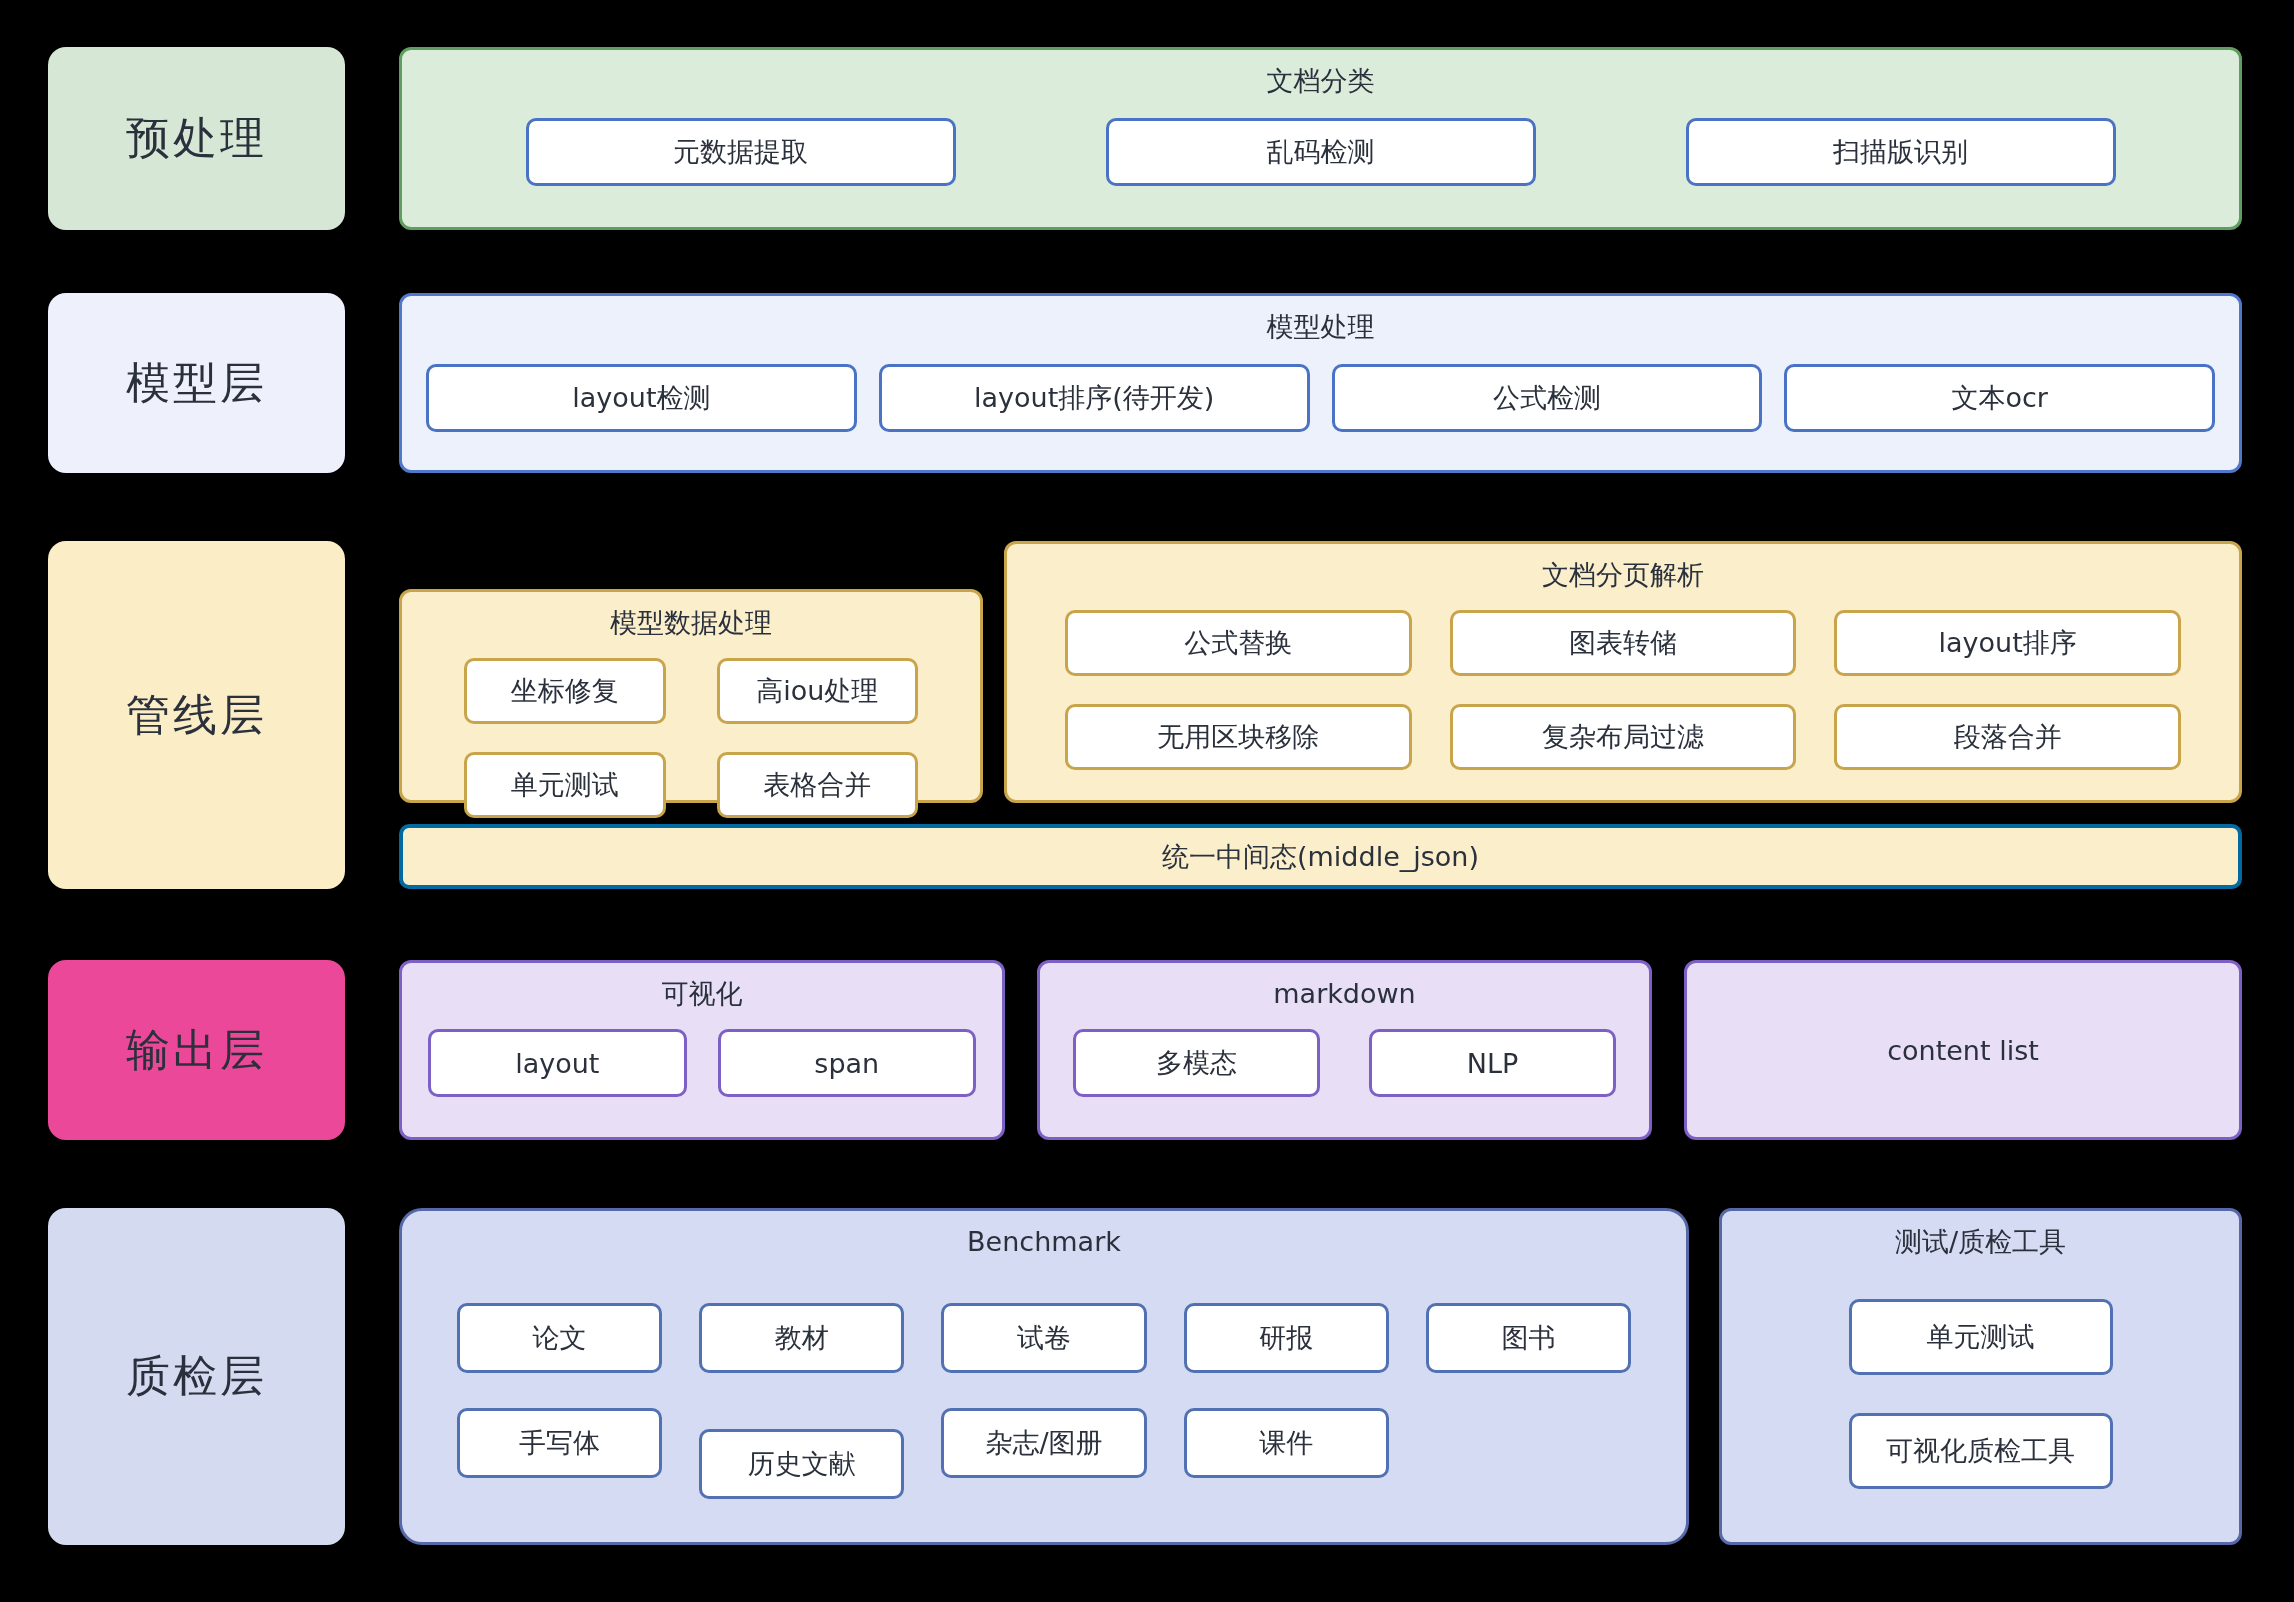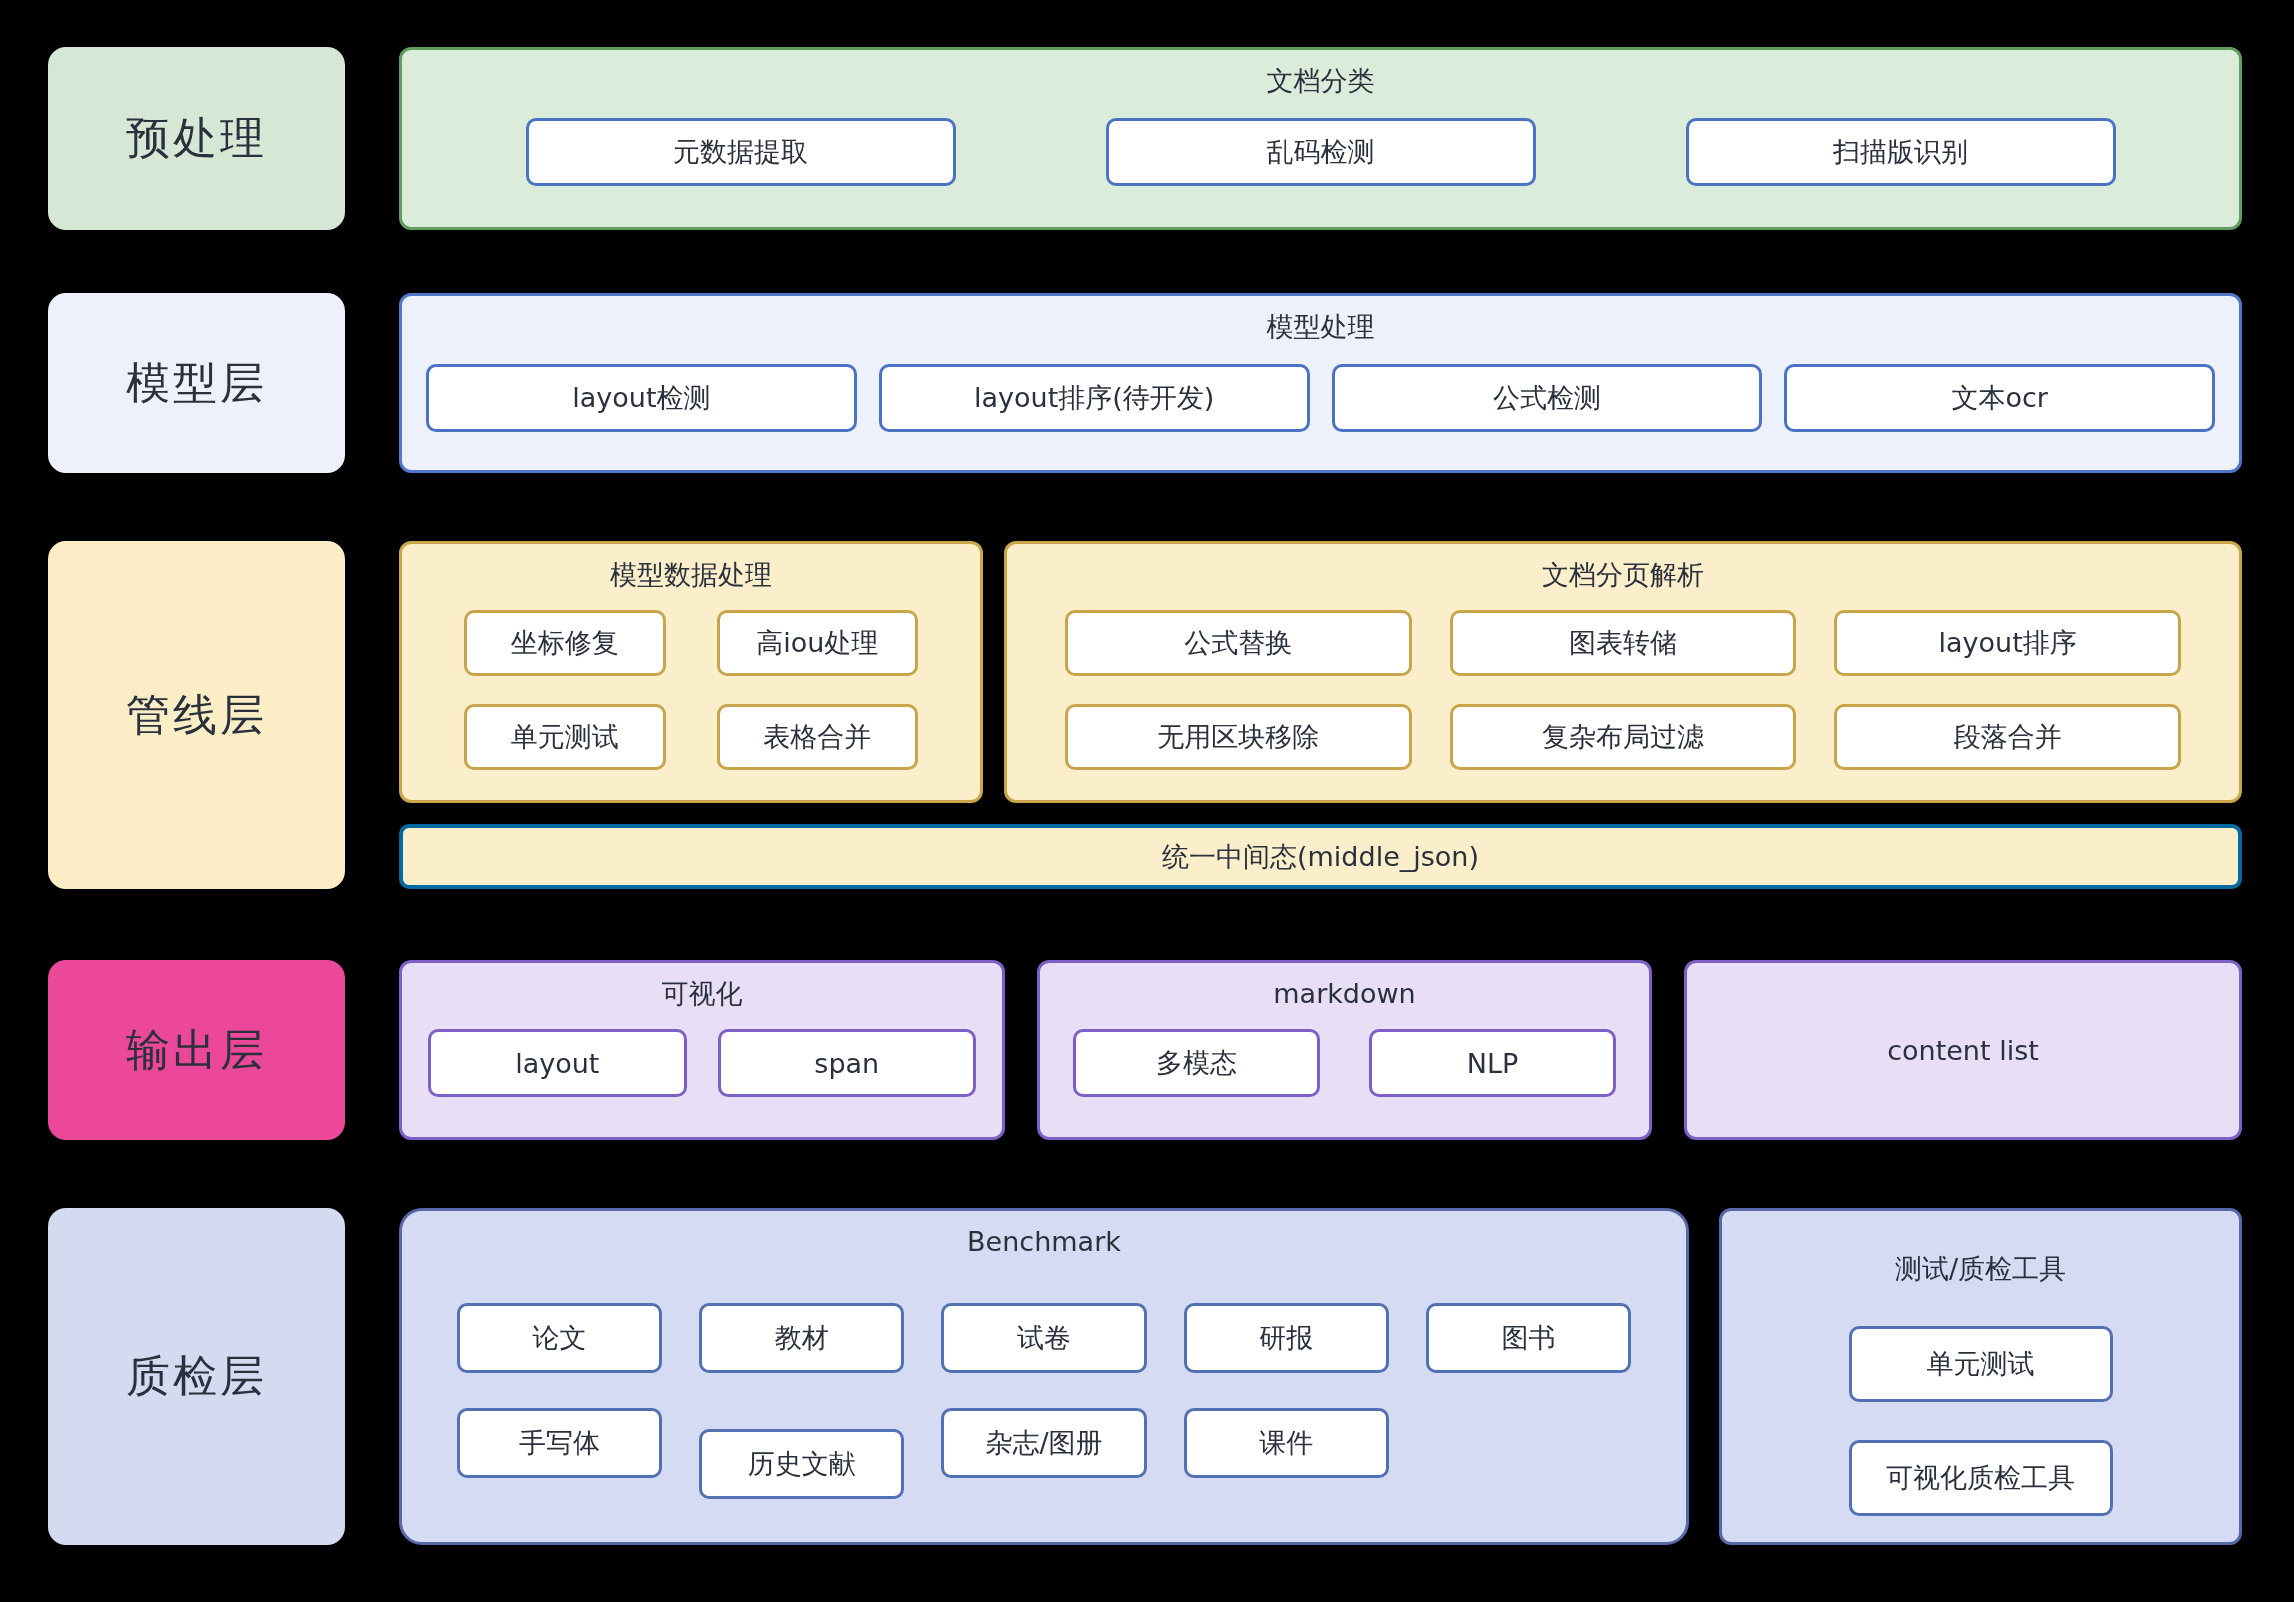--- a/index.html
+++ b/index.html
@@ -95,21 +95,21 @@
       </div>
     </div>
   </div>
 
   <div class="row" style="height:348px;margin-bottom:71px;">
     <div class="side-label lab-yellow">
       <span>管线层</span>
     </div>
     <div class="content col">
       <div style="display:flex;gap:21px;height:262px;">
-        <div class="panel t-yellow" style="width:584px;">
+        <div class="panel t-yellow" style="width:584px;margin-top:48px;">
           <div class="panel-title">模型数据处理</div>
           <div class="grid" style="grid-template-columns:1fr 1fr;column-gap:51px;row-gap:28px;padding:18px 62px 0;">
             <div class="wbox b-gold" style="height:66px;">坐标修复</div>
             <div class="wbox b-gold" style="height:66px;">高iou处理</div>
             <div class="wbox b-gold" style="height:66px;">单元测试</div>
             <div class="wbox b-gold" style="height:66px;">表格合并</div>
           </div>
         </div>
         <div class="panel t-yellow" style="flex:1;">
           <div class="panel-title">文档分页解析</div>
@@ -164,21 +164,21 @@
           <div class="wbox b-navy" style="height:70px;">教材</div>
           <div class="wbox b-navy" style="height:70px;">试卷</div>
           <div class="wbox b-navy" style="height:70px;">研报</div>
           <div class="wbox b-navy" style="height:70px;">图书</div>
           <div class="wbox b-navy" style="height:70px;">手写体</div>
           <div class="wbox b-navy" style="height:70px;margin-top:21px;">历史文献</div>
           <div class="wbox b-navy" style="height:70px;">杂志/图册</div>
           <div class="wbox b-navy" style="height:70px;">课件</div>
         </div>
       </div>
-      <div class="panel t-navy" style="flex:1;align-items:center;justify-content:center;">
+      <div class="panel t-navy" style="flex:1;align-items:center;">
         <div class="panel-title">测试/质检工具</div>
         <div class="wbox b-navy" style="width:264px;height:76px;margin-top:40px;">单元测试</div>
         <div class="wbox b-navy" style="width:264px;height:76px;margin-top:38px;">可视化质检工具</div>
       </div>
     </div>
   </div>
 
 </div>
 
 </body></html>

